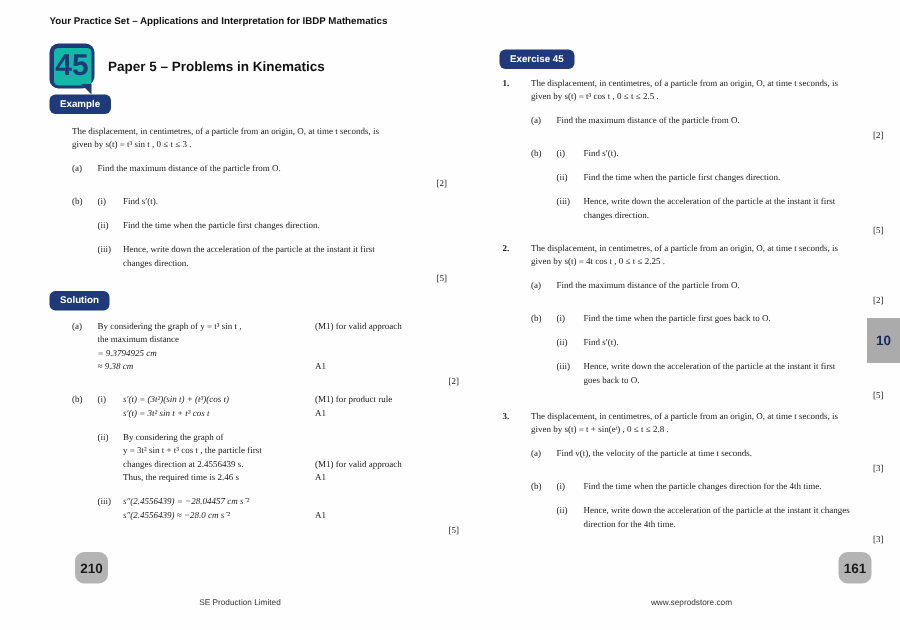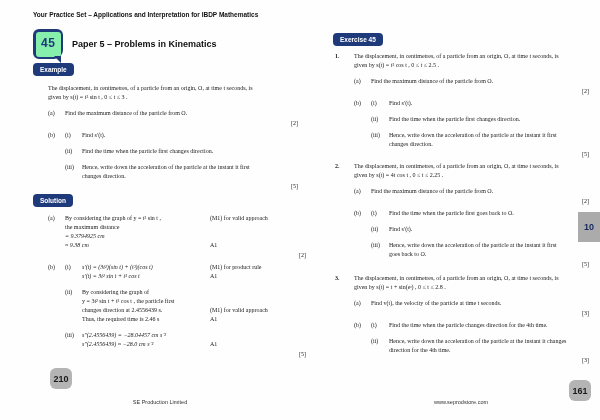--- a/index.html
+++ b/index.html
@@ -19,23 +19,23 @@
   .chapter-row { position:absolute; top:29px; left:3px; display:flex; align-items:center; gap:9px; }
   .ch-badge {
     width:30px; height:30px; background:#1e3a7b; border-radius:6px 6px 9px 6px;
     padding:2.5px; box-sizing:border-box; position:relative; flex:none;
   }
   .ch-badge::after {
     content:""; position:absolute; right:2px; bottom:-4px; width:0; height:0;
     border-left:7px solid transparent; border-top:7px solid #1e3a7b;
   }
   .ch-badge-inner {
-    width:100%; height:100%; background:#86efac; border-radius:3px;
+    width:100%; height:100%; background:#14b8a6; border-radius:3px;
     display:flex; align-items:center; justify-content:center;
-    font-family:Liberation Mono, monospace; font-weight:bold; font-size:12px; color:#1e3a7b;
+    font-family:Liberation Sans, sans-serif; font-weight:bold; font-size:20px; color:#1e3a7b;
   }
   .ch-title { font-family:"Liberation Sans", sans-serif; font-weight:bold; font-size:9px; color:#111; }
 
   .badge {
     display:inline-block; background:#1e3a7b; color:#fff;
     font-family:"Liberation Sans", sans-serif; font-weight:bold;
     font-size:6.5px; padding:3px 7px; border-radius:4px; white-space:nowrap;
   }
   #example-badge  { position:absolute; top:63px;  left:3px; }
   #solution-badge { position:absolute; top:194px; left:3px; }
@@ -68,21 +68,21 @@
   .qroman { width:18px; flex:none; }
   .qtext { flex:1; }
   .qmarks { text-align:right; padding-right:2px; margin-top:1px; }
 
   .pgbadge {
     position:absolute; top:368px; width:22px; height:21px; background:#b4b4b4;
     border-radius:6px; display:flex; align-items:center; justify-content:center;
     font-family:"Liberation Sans", sans-serif; font-weight:bold; font-size:9px; color:#1a1a1a;
   }
   #pg-left  { left:20px; }
-  #pg-right { right:6px;margin-top:12px; }
+  #pg-right { right:16px; }
   .footer-text {
     position:absolute; top:399px; left:0; width:260px; text-align:center;
     font-family:"Liberation Sans", sans-serif; font-size:5.5px; color:#333;
   }
   #rp-footer { width:272px; }
 
   #tab10 {
     position:absolute; right:0; top:212px; width:22px; height:30px; background:#ababab;
     display:flex; align-items:center; justify-content:center;
     font-family:"Liberation Sans", sans-serif; font-weight:bold; font-size:9px; color:#16295e;

